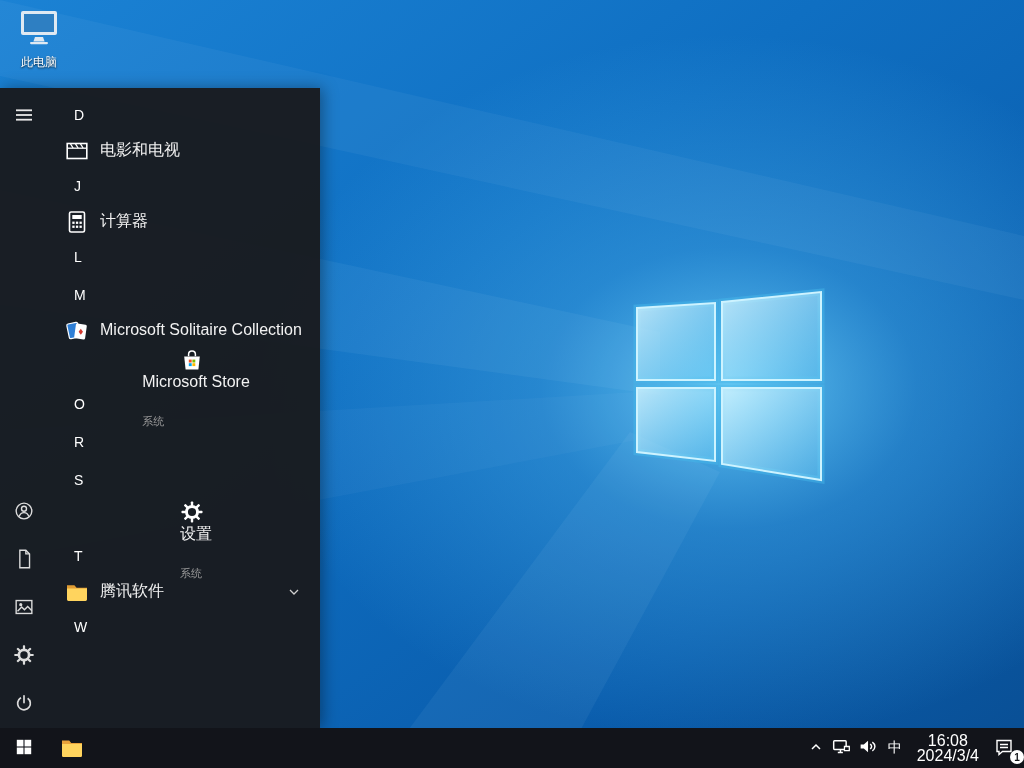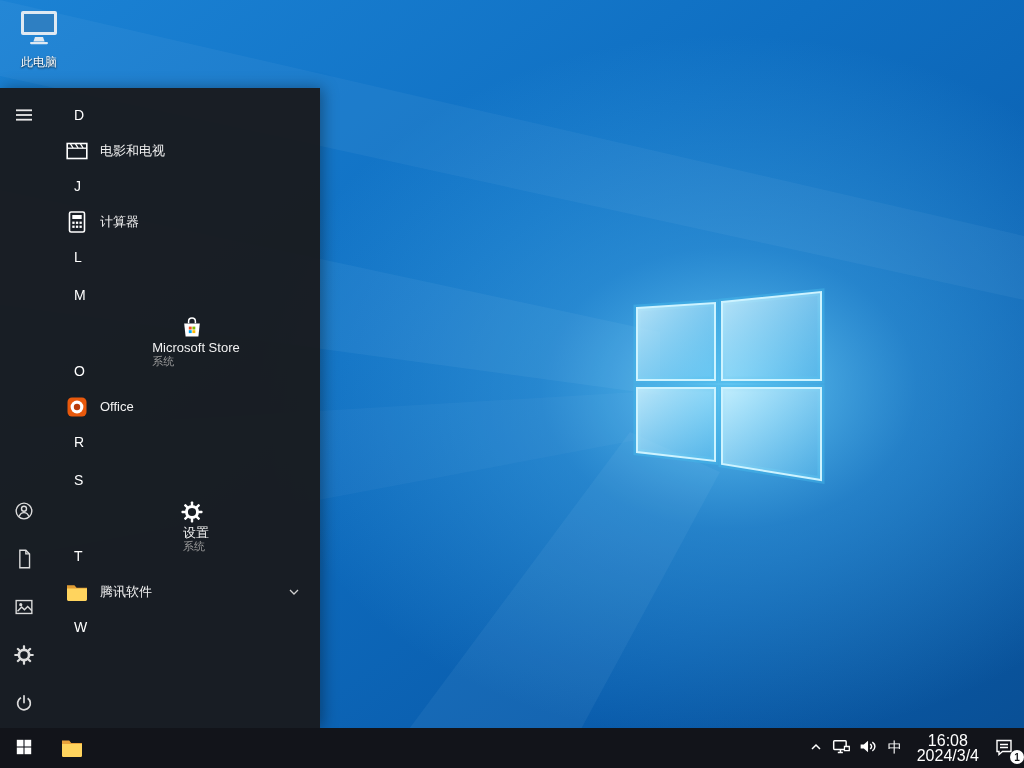--- a/index.html
+++ b/index.html
@@ -34,22 +34,22 @@
   .app-list { flex:1; padding:8px 0 0 14px; overflow:hidden; }
   .letter-header {
     height:38px; display:flex; align-items:center; padding-left:12px;
     font-size:14px; color:#fff; cursor:pointer;
   }
   .app-row { height:33px; display:flex; align-items:center; cursor:pointer; }
   .app-row.two-line { height:38px;flex-direction:column; }
   .app-icon { width:26px; height:26px; flex:0 0 26px; margin-left:2px; display:flex; align-items:center; justify-content:center; }
   .app-icon svg { display:block; }
   .app-text { margin-left:10px; display:flex; flex-direction:column; line-height:1.18; }
-  .app-label { font-size:13px; color:#f2f2f2; white-space:nowrap; }
-  .app-sub { font-size:11px; color:#9a9a9a; }
+  .app-label { font-size:16px; color:#f2f2f2; white-space:nowrap; }
+  .app-sub { font-size:11px; color:#9a9a9a;margin-top:23px; }
   .row-chevron { margin-left:auto; margin-right:20px; display:flex; }
 
   
   .taskbar {
     position:absolute; left:0; bottom:0; width:1024px; height:40px;
     background:#12141a; display:flex; align-items:stretch; z-index:5;
   }
   .tb-btn {
     width:48px; display:flex; align-items:center; justify-content:center;
     background:none; border:none; cursor:pointer;
@@ -232,52 +232,52 @@
         <span class="app-text">
             <span class="app-label">计算器</span>
           </span>
       </div>
 
       <div class="letter-header">L</div>
 
 
       <div class="letter-header">M</div>
 
+      <div class="app-row">
+        <span class="app-icon">
+          <svg viewBox="0 0 26 26" width="26" height="26">
+            <rect x="4" y="5" width="11" height="15" rx="1.5" transform="rotate(-12 9.5 12.5)" fill="#2e7fd6" stroke="#fff" stroke-width="1.2"></rect>
+            <rect x="11" y="6" width="11" height="15" rx="1.5" transform="rotate(8 16.5 13.5)" fill="#fff"></rect>
+            <path d="M16.8 10.8l2.2 3-2.2 3-2.2-3z" fill="#d3392f"></path>
+          </svg>
+        </span>
+        <span class="app-text">
+            <span class="app-label">Microsoft Solitaire Collection</span>
+          </span>
+      </div>
 
       <div class="app-row two-line">
         <span class="app-icon">
           <svg viewBox="0 0 26 26" width="26" height="26">
             <path d="M9.6 9.3V7.3c0-1.9 1.5-3.4 3.4-3.4s3.4 1.5 3.4 3.4v2" fill="none" stroke="#fff" stroke-width="1.5"></path>
             <path d="M5.2 9.5h15.6L19.4 22.5H6.6z" fill="#fff"></path>
             <rect x="9.8" y="12.6" width="2.9" height="2.9" fill="#f25022"></rect>
             <rect x="13.4" y="12.6" width="2.9" height="2.9" fill="#7fba00"></rect>
             <rect x="9.8" y="16.2" width="2.9" height="2.9" fill="#00a4ef"></rect>
             <rect x="13.4" y="16.2" width="2.9" height="2.9" fill="#ffb900"></rect>
           </svg>
         </span>
         <span class="app-text">
           <span class="app-label">Microsoft Store</span>
           <span class="app-sub">系统</span>
         </span>
       </div>
 
       <div class="letter-header">O</div>
 
-      <div class="app-row">
-        <span class="app-icon">
-          <svg viewBox="0 0 26 26" width="26" height="26">
-            <rect x="3.5" y="3.5" width="19" height="19" rx="4.5" fill="#e8590c"></rect>
-            <circle cx="13" cy="13" r="6.4" fill="#fff"></circle>
-            <circle cx="13" cy="13" r="3.2" fill="#b93c0a"></circle>
-          </svg>
-        </span>
-        <span class="app-text">
-            <span class="app-label">Office</span>
-          </span>
-      </div>
 
       <div class="letter-header">R</div>
 
 
       <div class="letter-header">S</div>
 
       <div class="app-row two-line">
         <span class="app-icon">
           <svg viewBox="0 0 26 26" width="24" height="24">
             <g fill="#fff">

